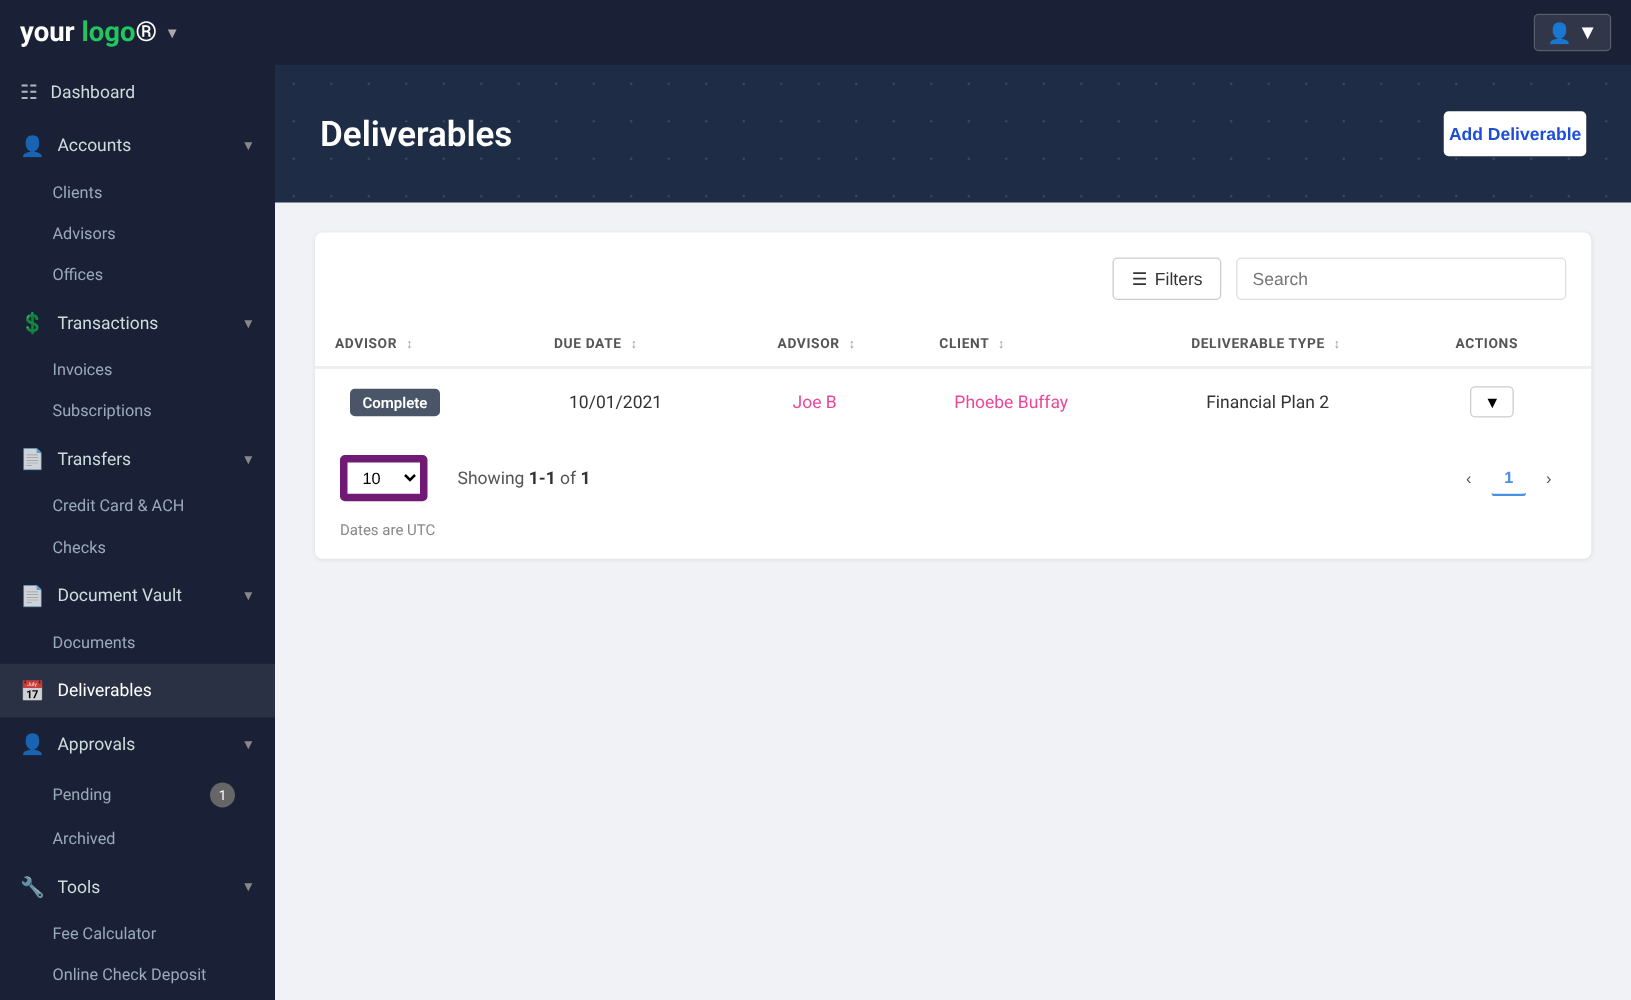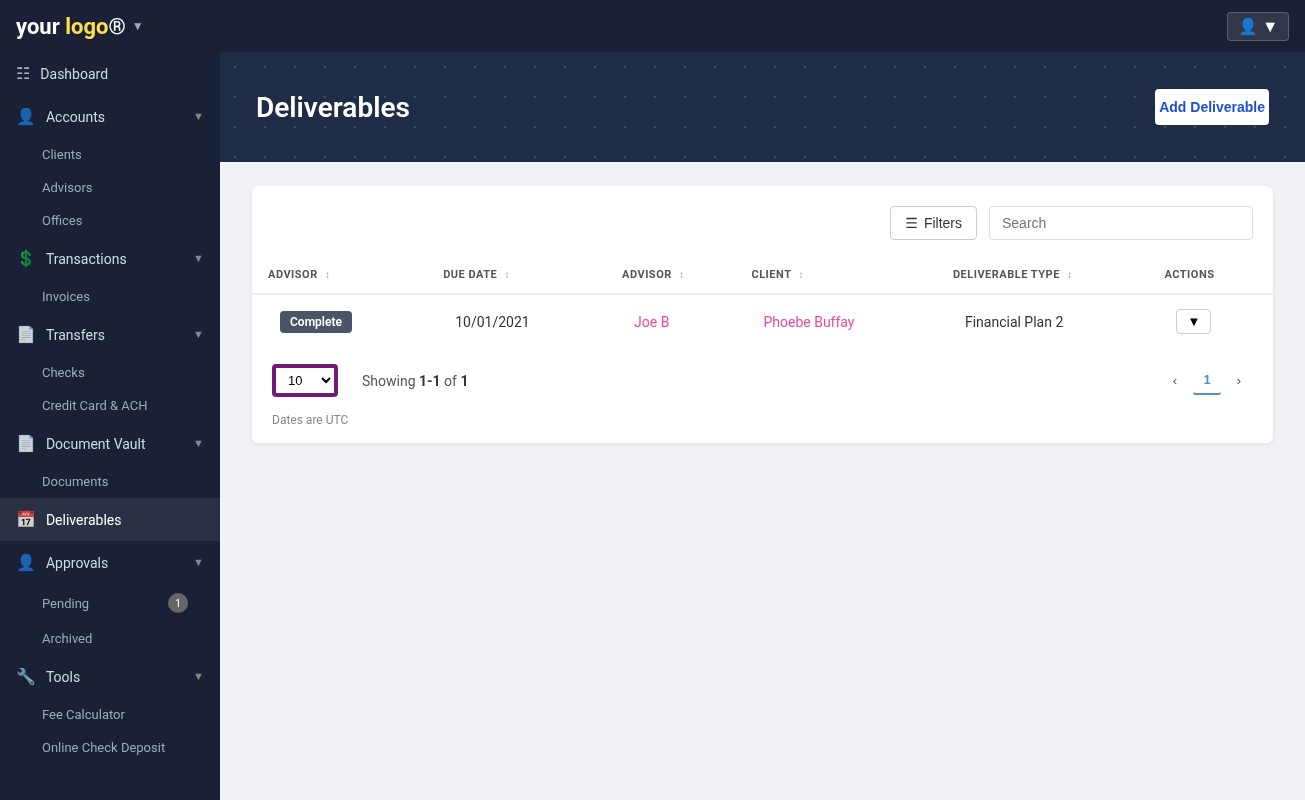--- a/index.html
+++ b/index.html
@@ -103,21 +103,21 @@
       border: 1px solid #ccc; border-radius: 4px; padding: 4px 10px;
       background: #fff; cursor: pointer; font-size: 13px;
     }
 
     
     .pagination-area {
       display: flex; align-items: center; justify-content: space-between;
       padding: 16px 20px;
     }
     .per-page-select {
-      border: 4px solid #701a75; border-radius: 4px; padding: 4px 8px;
+      border: 6px solid #701a75; border-radius: 4px; padding: 4px 8px;
       font-size: 13px; background: #fff; cursor: pointer;
     }
     .showing-text { font-size: 14px; color: #555; margin-left: 12px; }
     .showing-text strong { color: #333; }
     .pagination-controls { display: flex; align-items: center; gap: 4px; }
     .page-btn {
       width: 28px; height: 28px; border: none; border-radius: 3px;
       background: transparent; cursor: pointer; font-size: 13px;
       color: #555; display: flex; align-items: center; justify-content: center;
     }
@@ -134,21 +134,21 @@
       background-size: 30px 30px;
       pointer-events: none;
     }
   </style>
 </head>
 <body>
 
 <div class="topbar">
   <div class="logo-area">
     <span class="logo-text">
-      your <span style="color:#fde047;">logo</span>®
+      your <span style="color:#22c55e;">logo</span>®
     </span>
     <span class="logo-dropdown">▼</span>
   </div>
   <div class="user-btn">
     <span>👤</span>
     <span>▼</span>
   </div>
 </div>
 
 <div class="sidebar">
@@ -166,28 +166,29 @@
   <a class="sidebar-subitem">Clients</a>
   <a class="sidebar-subitem">Advisors</a>
   <a class="sidebar-subitem">Offices</a>
 
   <div class="sidebar-item">
     <span class="icon">💲</span>
     <span>Transactions</span>
     <span class="chevron">▼</span>
   </div>
   <a class="sidebar-subitem">Invoices</a>
+  <a class="sidebar-subitem">Subscriptions</a>
 
   <div class="sidebar-item">
     <span class="icon">📄</span>
     <span>Transfers</span>
     <span class="chevron">▼</span>
   </div>
+  <a class="sidebar-subitem">Credit Card &amp; ACH</a>
   <a class="sidebar-subitem">Checks</a>
-  <a class="sidebar-subitem">Credit Card &amp; ACH</a>
 
   <div class="sidebar-item">
     <span class="icon">📄</span>
     <span>Document Vault</span>
     <span class="chevron">▼</span>
   </div>
   <a class="sidebar-subitem">Documents</a>
 
   <div class="sidebar-item active">
     <span class="icon">📅</span>

